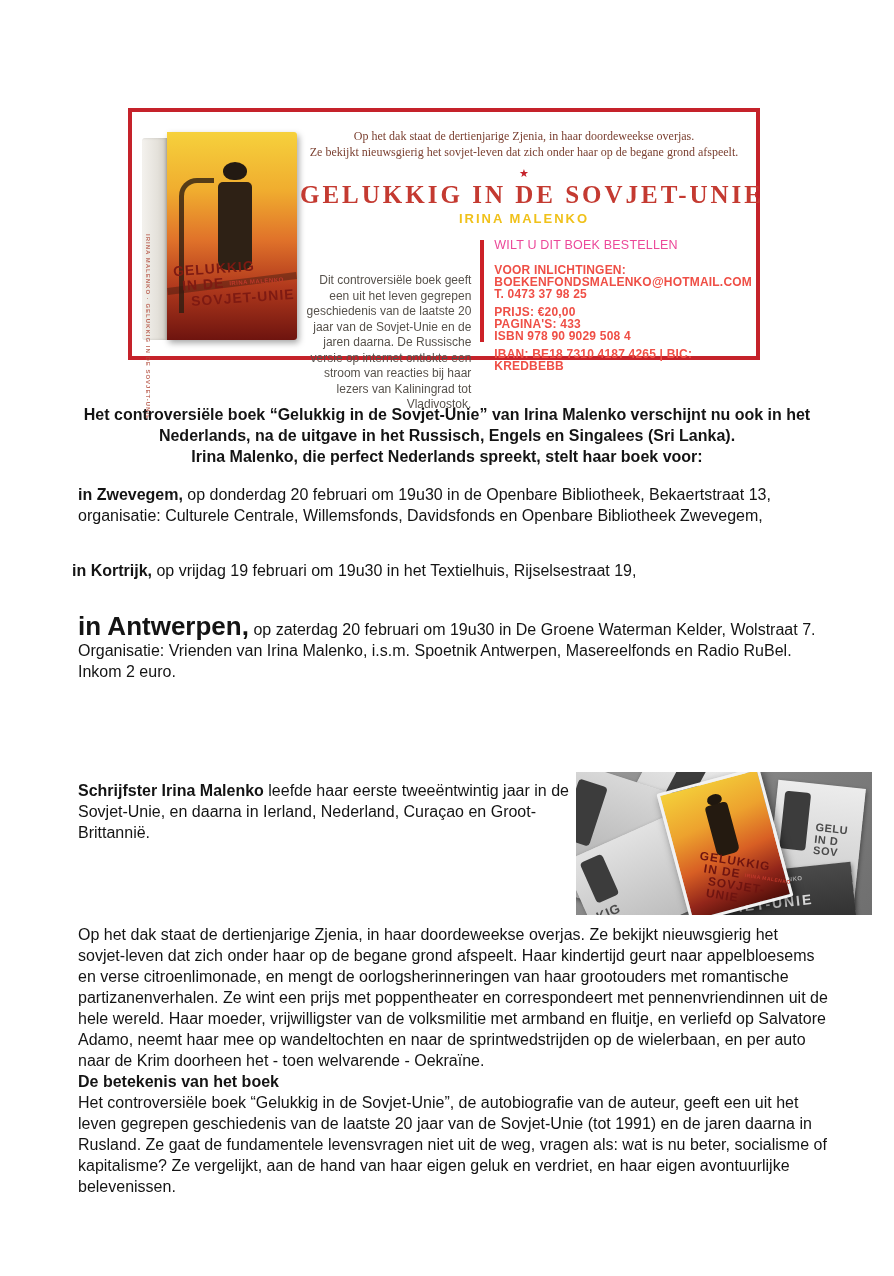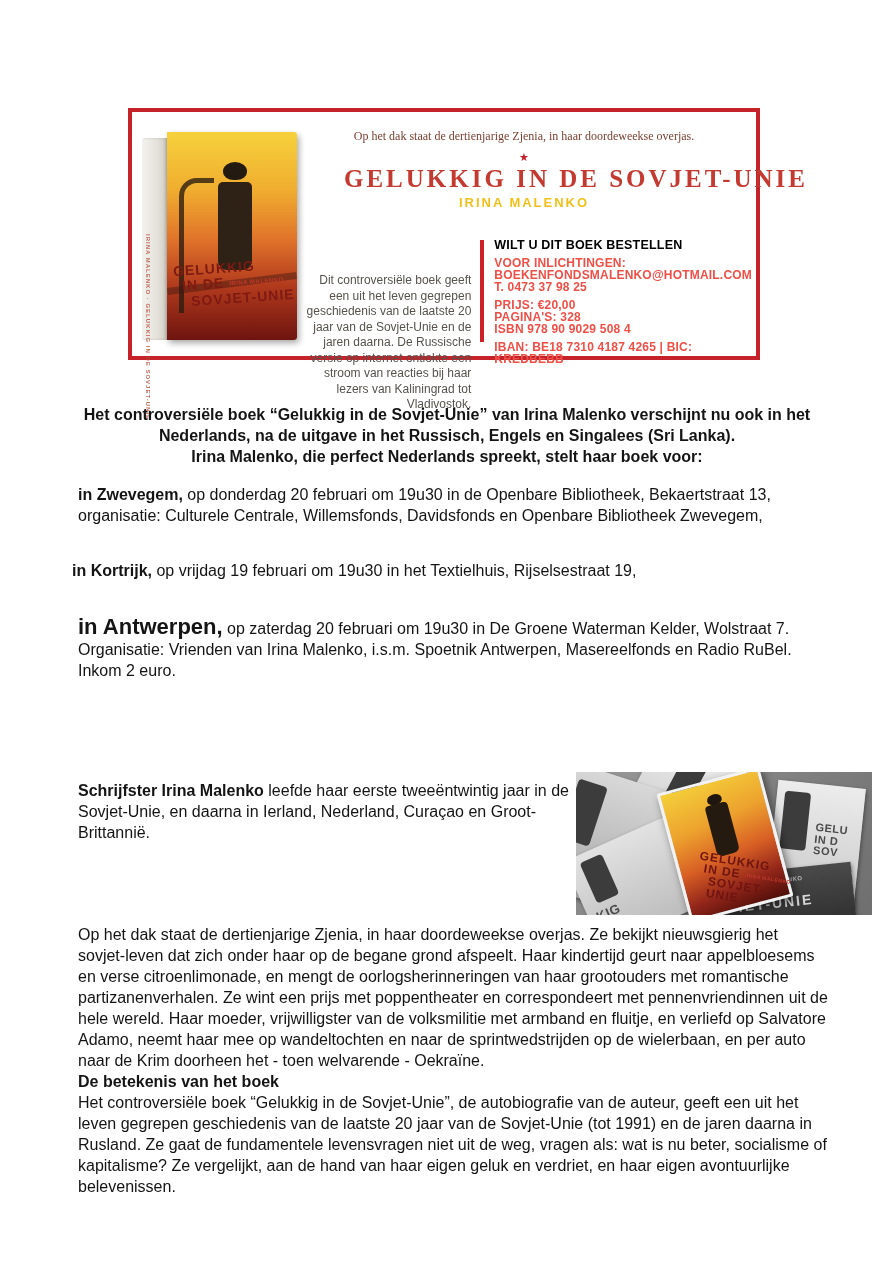--- a/index.html
+++ b/index.html
@@ -33,41 +33,41 @@
   .ct2{display:block;margin-left:8px;}
   .ct3{display:block;margin-left:16px;}
   .ct-author{font-size:6px;color:#c0392b;letter-spacing:.5px;vertical-align:2px;}
 
   
   .b-text{position:absolute;left:168px;top:16px;width:448px;text-align:center;}
   .intro{font-family:"Liberation Serif","DejaVu Serif",serif;font-size:12px;line-height:16px;
          color:#7b4031;}
   .star{color:#c5222a;font-size:11px;margin-top:7px;}
   .b-title{font-family:"Liberation Serif","DejaVu Serif",serif;font-weight:bold;font-size:25px;
-         letter-spacing:3px;color:#c43a31;margin-top:1px;white-space:nowrap;margin-left:44px;}
+         letter-spacing:3px;color:#c43a31;margin-top:1px;white-space:nowrap;}
   .b-author{font-weight:bold;font-size:13px;letter-spacing:2px;color:#f0c11a;margin-top:2px;}
 
   
   .b-cols{position:absolute;left:168px;top:126px;width:452px;display:flex;}
   .blurb{width:216px;text-align:right;font-size:12px;line-height:15.5px;color:#57524c;margin-top:35px;}
   .vbar{width:5px;height:102px;background:#cc2127;margin:2px 10px 0 9px;}
   .order{flex:1;text-align:left;color:#ef4f46;}
-  .order-h{font-weight:bold;font-size:12.5px;color:#000000;margin-bottom:5px;letter-spacing:.2px;}
+  .order-h{font-weight:normal;font-size:12.5px;color:#ec4899;margin-bottom:12px;letter-spacing:.2px;}
   .order-line{font-size:12px;line-height:12px;font-weight:bold;letter-spacing:.2px;}
   .order-gap{height:6px;}
 
   
   .bt{font-size:16px;line-height:21px;}
   .b{font-weight:bold;}
   .p1{left:60px;top:404px;width:774px;font-weight:bold;text-align:center;}
   .p1 span{display:block;white-space:nowrap;}
   .evt1{left:78px;top:484px;width:748px;}
   .evt2{left:72px;top:560px;width:748px;}
   .evt3{left:78px;top:616px;width:748px;}
-  .lead-big{font-weight:bold;font-size:22px;}
+  .lead-big{font-weight:bold;font-size:26px;}
   .note{left:78px;top:780px;width:498px;}
   .syn{left:78px;top:924px;width:750px;}
 
   
   .photo{position:absolute;left:576px;top:772px;width:296px;height:143px;
          background:linear-gradient(135deg,#9a9a9a,#7c7c7c 60%,#6f6f6f);overflow:hidden;}
   .gbook{position:absolute;background:linear-gradient(180deg,#ececec,#c9c9c9);
          box-shadow:1px 2px 4px rgba(0,0,0,.4);}
   .gfig{position:absolute;background:#3c3c3c;border-radius:4px;}
   .gtxt{position:absolute;font-weight:bold;color:#4a4a4a;letter-spacing:.5px;line-height:1.05;}
@@ -108,36 +108,37 @@
         <span class="ct1">GELUKKIG</span>
         <span class="ct2"><span>IN DE</span>
           <span class="ct-author">IRINA MALENKO</span></span>
         <span class="ct3">SOVJET-UNIE</span>
       </div>
     </div>
   </div>
 
   <div class="b-text">
     <div class="intro">Op het dak staat de dertienjarige Zjenia, in haar doordeweekse overjas.</div>
+    <div class="intro">Ze bekijkt nieuwsgierig het sovjet-leven dat zich onder haar op de begane grond afspeelt.</div>
     <div class="star">★</div>
     <div class="b-title">GELUKKIG IN DE SOVJET-UNIE</div>
     <div class="b-author">IRINA MALENKO</div>
   </div>
 
   <div class="b-cols">
     <div class="blurb">Dit controversiële boek geeft een uit het leven gegrepen geschiedenis van de laatste 20 jaar van de Sovjet-Unie en de jaren daarna. De Russische versie op internet ontlokte een stroom van reacties bij haar lezers van Kaliningrad tot Vladivostok.</div>
     <div class="vbar"></div>
     <div class="order">
       <div class="order-h">WILT U DIT BOEK BESTELLEN</div>
       <div class="order-line">VOOR INLICHTINGEN:</div>
       <div class="order-line">BOEKENFONDSMALENKO@HOTMAIL.COM</div>
       <div class="order-line">T. 0473 37 98 25</div>
       <div class="order-gap"></div>
       <div class="order-line">PRIJS: €20,00</div>
-      <div class="order-line">PAGINA'S: 328</div>
+      <div class="order-line">PAGINA'S: 433</div>
       <div class="order-line">ISBN 978 90 9029 508 4</div>
       <div class="order-gap"></div>
       <div class="order-line">IBAN: BE18 7310 4187 4265  |  BIC: KREDBEBB</div>
     </div>
   </div>
 </div>
 
 <div class="abs bt p1">
   <span>Het controversiële  boek “Gelukkig in de Sovjet-Unie” van Irina Malenko verschijnt nu ook in het</span>
   <span>Nederlands, na de uitgave in het Russisch, Engels en  Singalees (Sri Lanka).</span>

